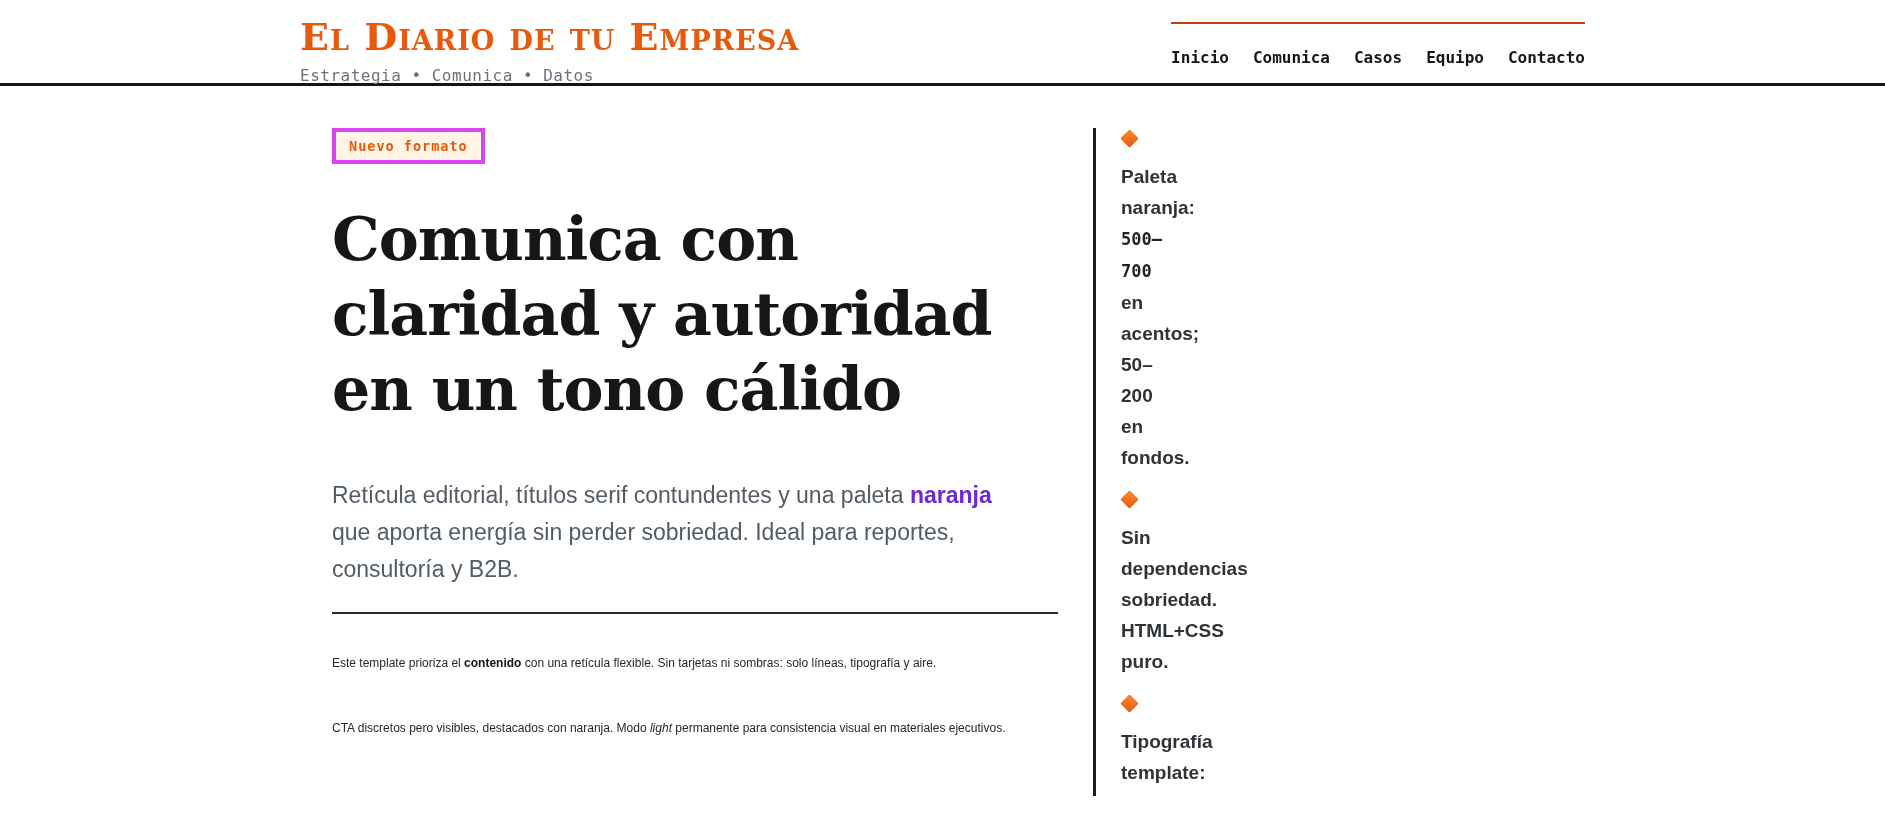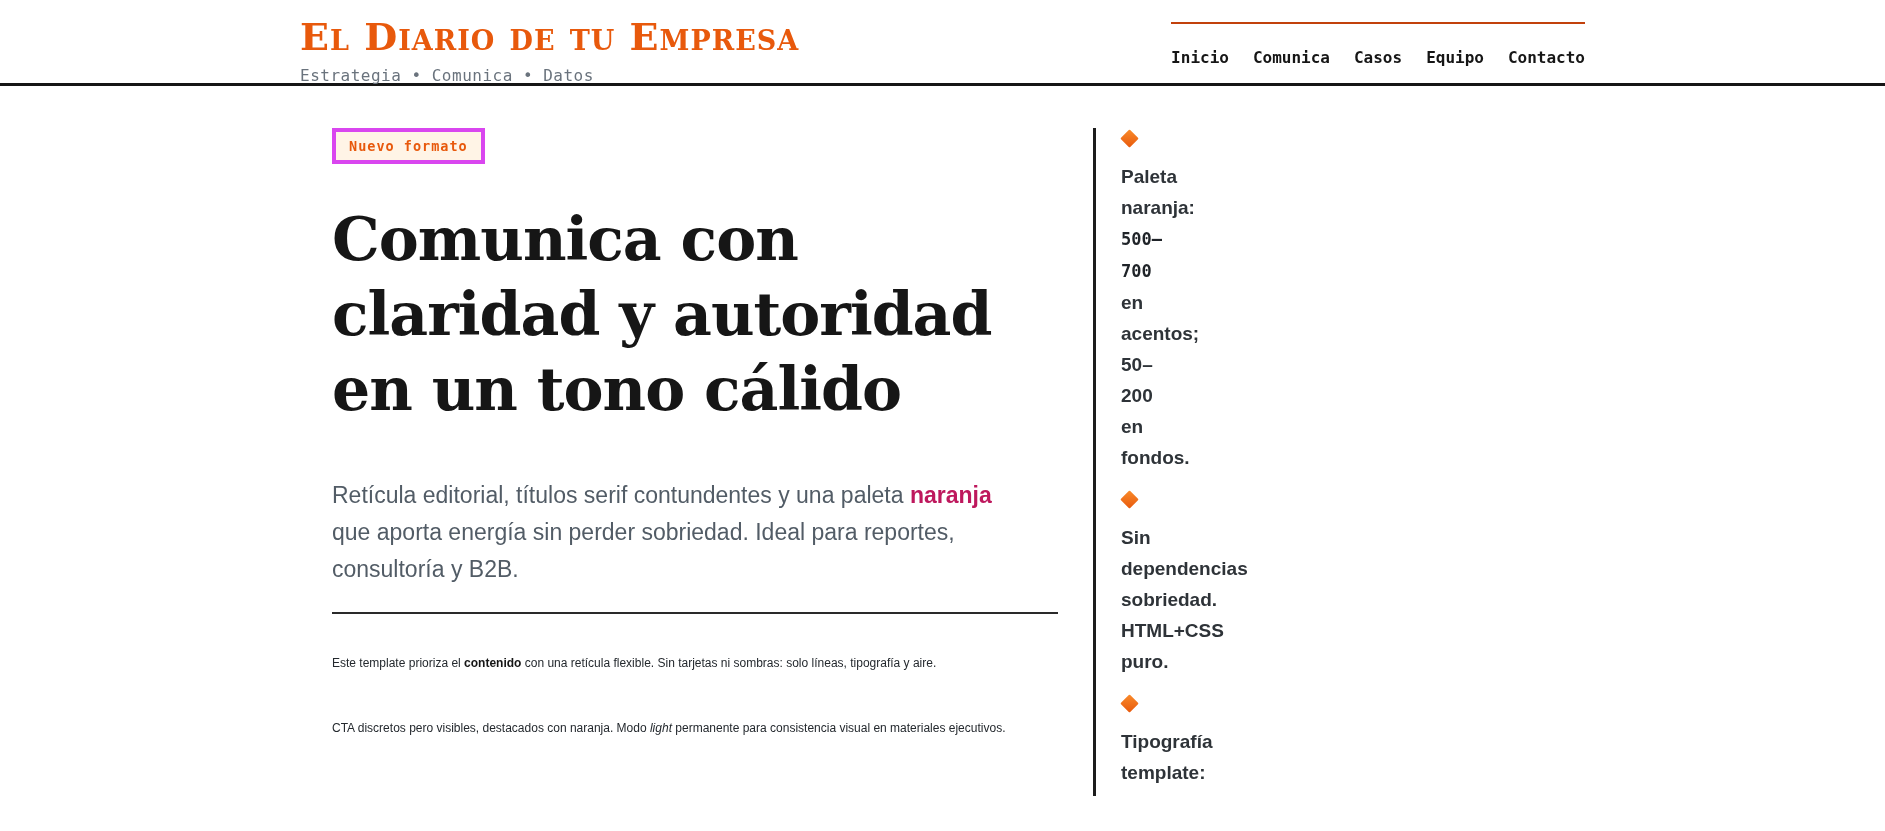--- a/index.html
+++ b/index.html
@@ -97,21 +97,21 @@
     color: #161616;
   }
   h1.page-title .title-line { display: block; }
   .lead {
     margin: 50px 0 0 0;
     max-width: 700px;
     font-size: 23px;
     line-height: 37px;
     color: #525c66;
   }
-  .lead b { color: #be185d; }
+  .lead b { color: #6d28d9; }
 
   .content-divider {
     margin: 24px 0 0 0;
     border: none;
     border-top: 2px solid #2a2a2a;
     width: 100%;
   }
 
   .body-p {
     margin: 34px 0 0 0;

